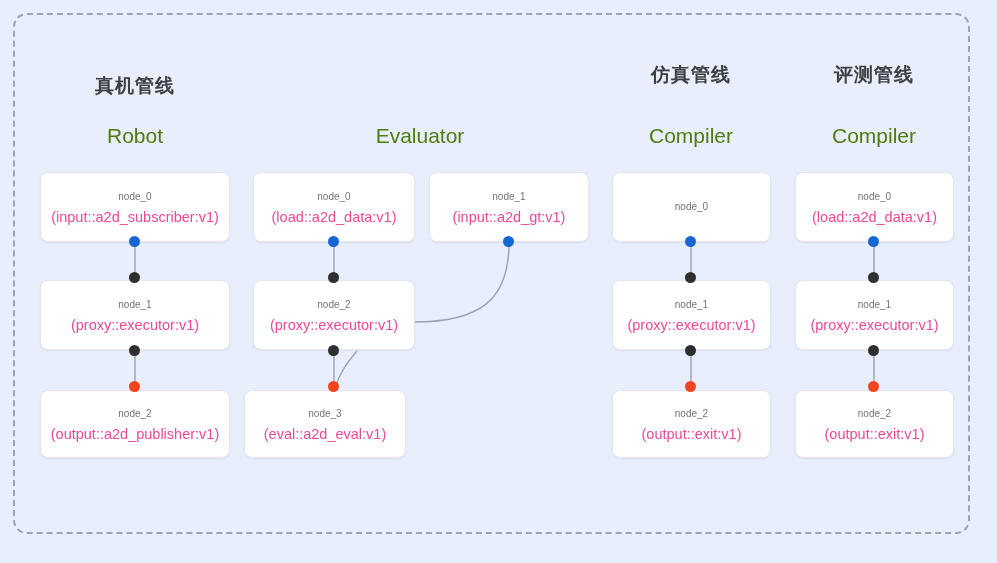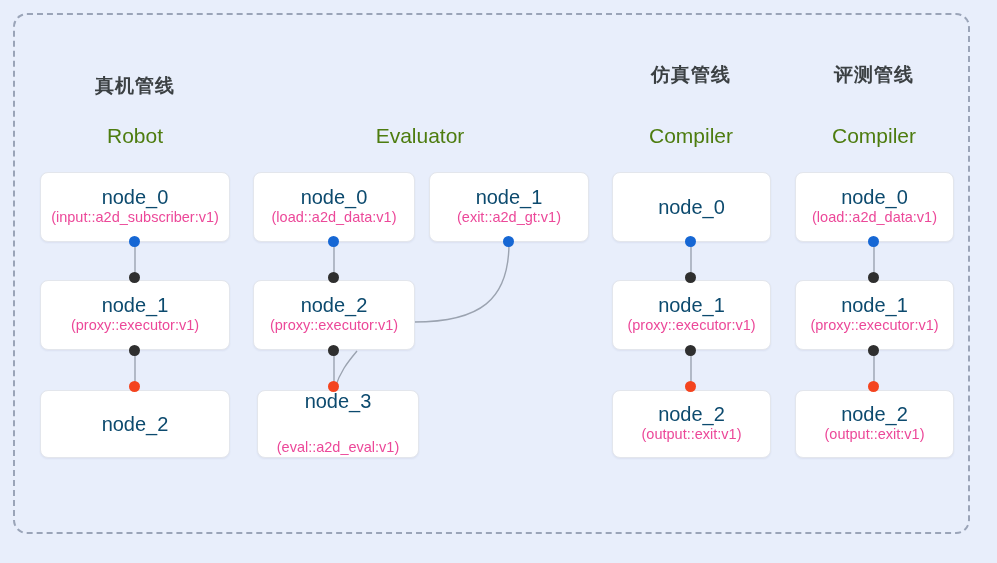--- a/index.html
+++ b/index.html
@@ -64,22 +64,22 @@
     border: 1px solid #e3e6ec;
     border-radius: 8px;
     box-sizing: border-box;
     display: flex;
     flex-direction: column;
     align-items: center;
     justify-content: center;
     box-shadow: 0 1px 2px rgba(40,60,110,0.07);
   }
   .node .n-id {
-    font-size: 20px;
-    color: #0c4a6e;
+    font-size: 10px;
+    color: #737373;
     line-height: 20px;
   }
   .node .n-type {
     font-size: 14.5px;
     color: #ec4899;
     line-height: 20px;
     white-space: nowrap;
   }
   
   .port {
@@ -135,35 +135,36 @@
   <div class="node" style="left:40px; top:172px; width:190px; height:70px;">
     <div class="n-id">node_0</div>
     <div class="n-type">(input::a2d_subscriber:v1)</div>
   </div>
   <div class="node" style="left:40px; top:280px; width:190px; height:70px;">
     <div class="n-id">node_1</div>
     <div class="n-type">(proxy::executor:v1)</div>
   </div>
   <div class="node" style="left:40px; top:390px; width:190px; height:68px;">
     <div class="n-id">node_2</div>
+    <div class="n-type">(output::a2d_publisher:v1)</div>
   </div>
 
   <div class="node" style="left:253px; top:172px; width:162px; height:70px;">
     <div class="n-id">node_0</div>
     <div class="n-type">(load::a2d_data:v1)</div>
   </div>
   <div class="node" style="left:429px; top:172px; width:160px; height:70px;">
     <div class="n-id">node_1</div>
-    <div class="n-type">(exit::a2d_gt:v1)</div>
+    <div class="n-type">(input::a2d_gt:v1)</div>
   </div>
   <div class="node" style="left:253px; top:280px; width:162px; height:70px;">
     <div class="n-id">node_2</div>
     <div class="n-type">(proxy::executor:v1)</div>
   </div>
-  <div class="node" style="left:257px; top:390px; width:162px; height:68px;justify-content:space-between;">
+  <div class="node" style="left:244px; top:390px; width:162px; height:68px;">
     <div class="n-id">node_3</div>
     <div class="n-type">(eval::a2d_eval:v1)</div>
   </div>
 
   <div class="node" style="left:612px; top:172px; width:159px; height:70px;">
     <div class="n-id">node_0</div>
   </div>
   <div class="node" style="left:612px; top:280px; width:159px; height:70px;">
     <div class="n-id">node_1</div>
     <div class="n-type">(proxy::executor:v1)</div>

